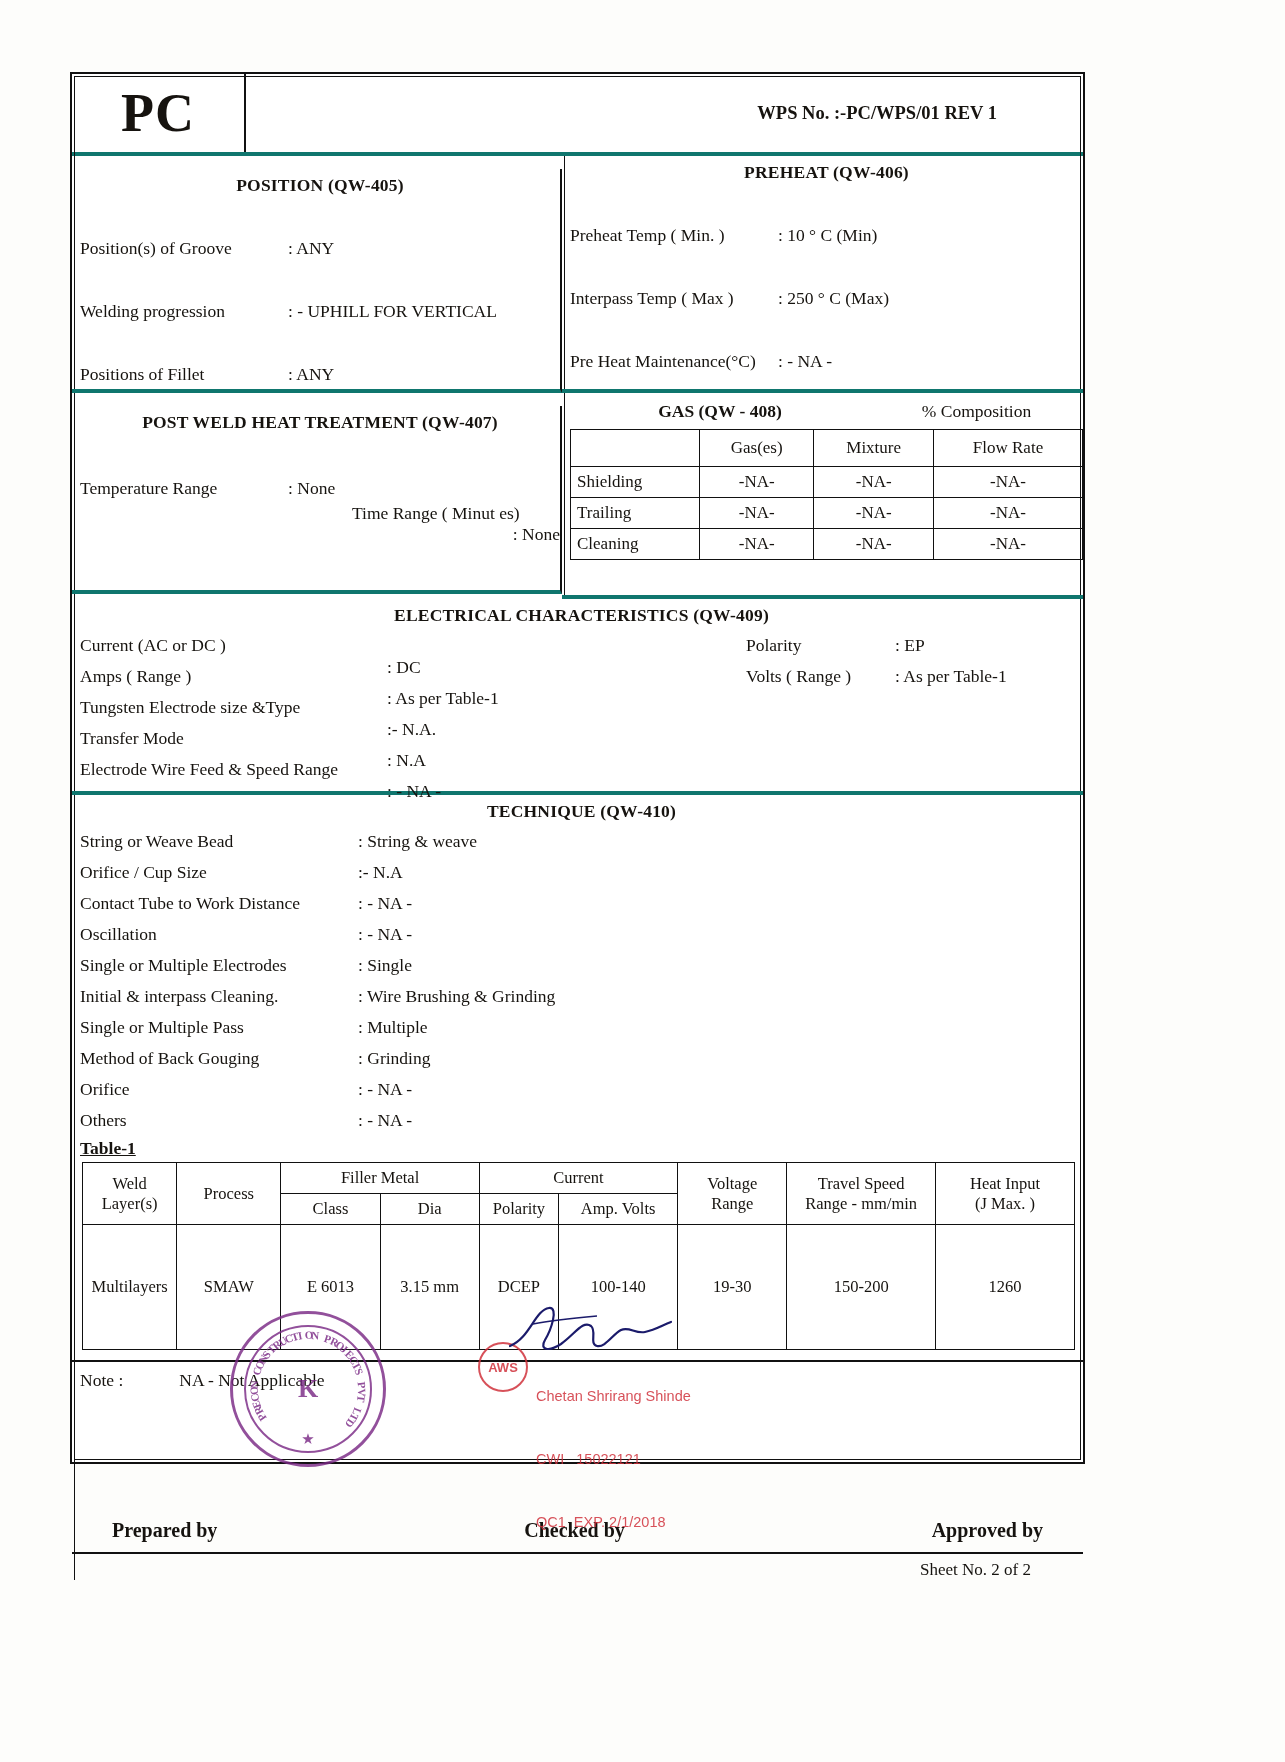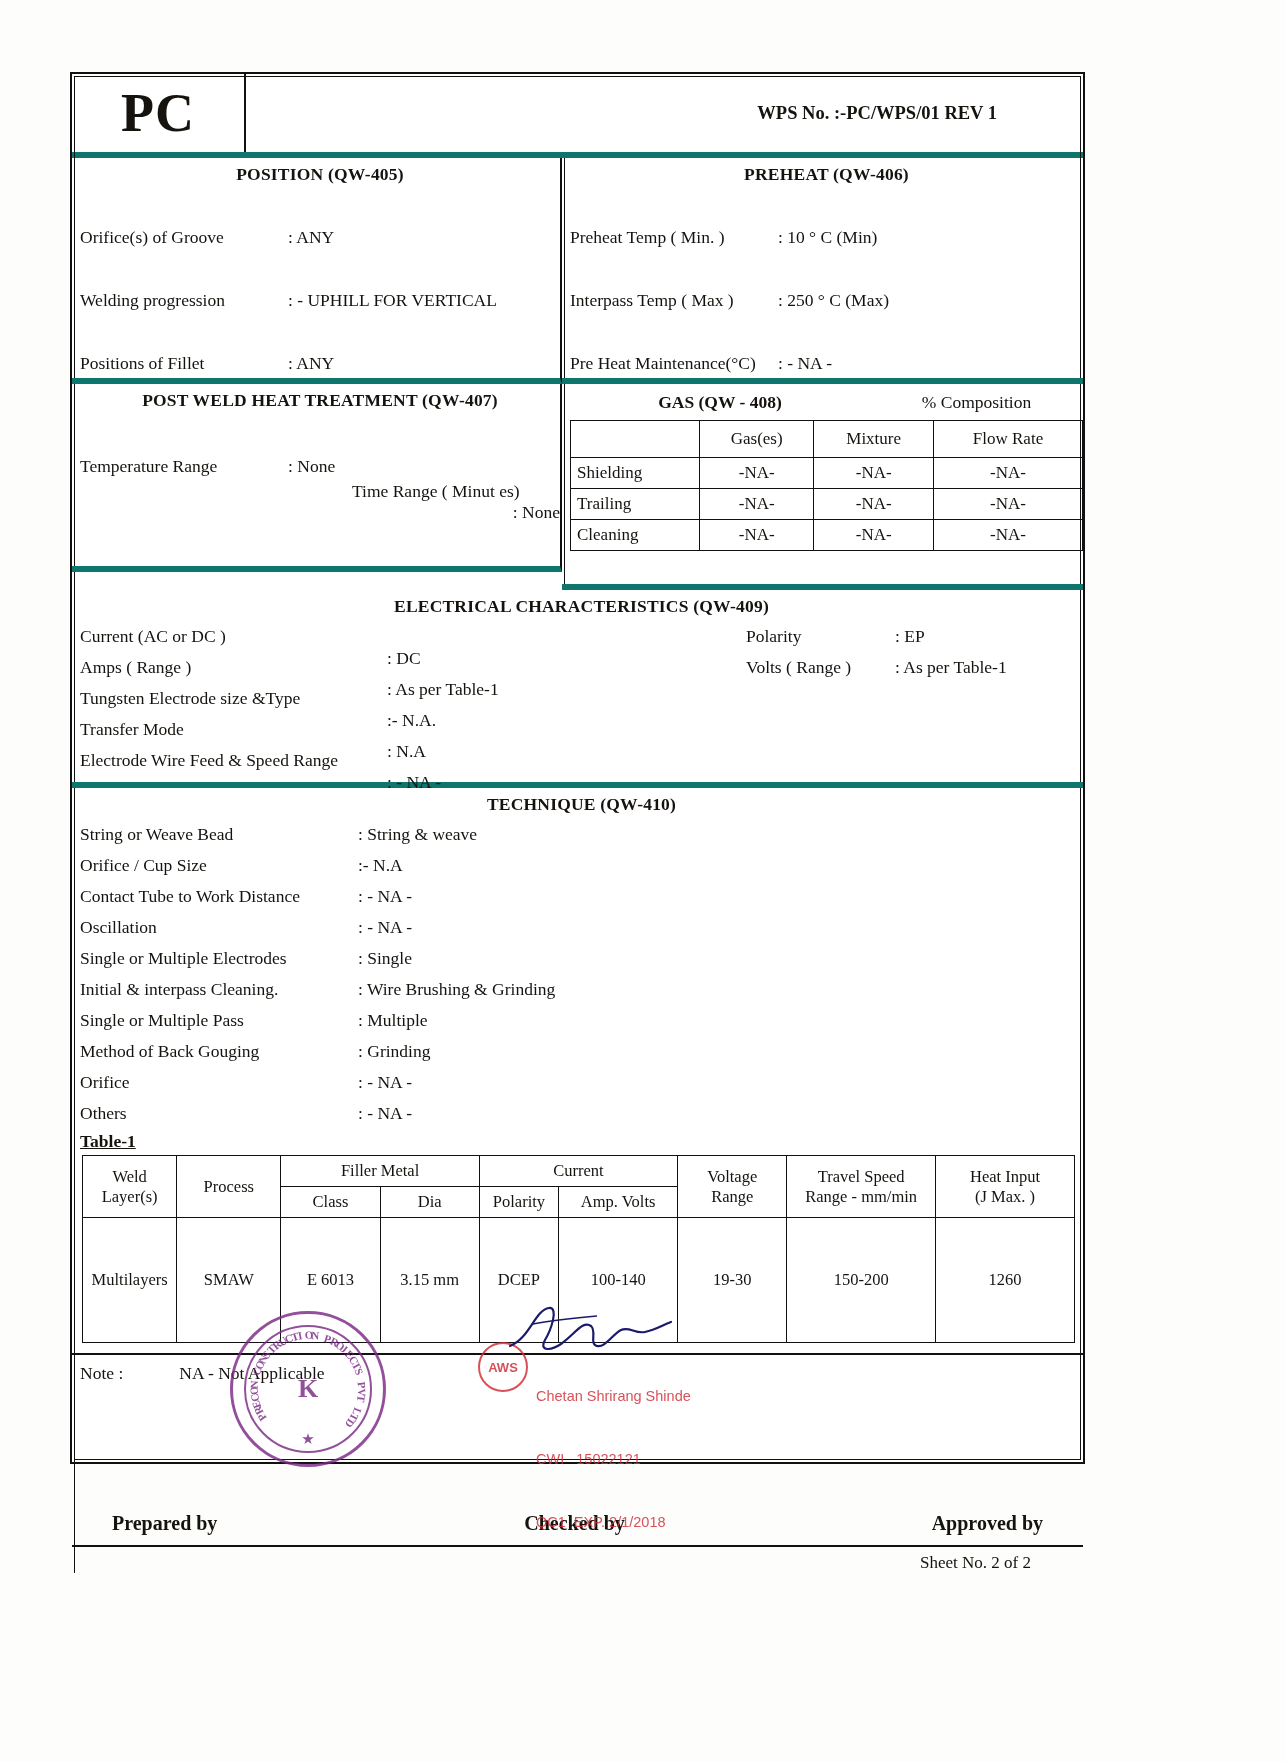--- a/index.html
+++ b/index.html
@@ -17,42 +17,42 @@
     width:1015px;height:1392px;
     border:2px solid #111;
     box-sizing:border-box;
     background:#fff;
   }
   .page:before{
     content:"";position:absolute;left:2px;top:2px;right:2px;bottom:2px;
     border:1px solid #111;pointer-events:none;
   }
   .cellbox{box-sizing:border-box;}
-  .bb{border-bottom:6px solid #0f766e;}
+  .bb{border-bottom:4px solid #0f766e;}
   .sec-title{
     text-align:center;font-weight:bold;font-size:17.5px;
     letter-spacing:.2px;padding:6px 0 4px;
   }
   
   .hdr{height:78px;display:flex;align-items:stretch;}
   .logo{
     width:172px;border-right:2px solid #111;
     display:flex;align-items:center;justify-content:center;
   }
   .logo span{
     font-family:"Liberation Serif",serif;
     font-weight:bold;font-size:54px;letter-spacing:1px;
   }
   .hdr-right{
     flex:1;display:flex;align-items:center;justify-content:flex-end;
     padding-right:86px;font-weight:bold;font-size:18.5px;
   }
   
   .band{display:flex;border-top:2px solid #111;}
-  .col-l{width:490px;border-right:2px solid #111;box-sizing:border-box;position:relative;}
+  .col-l{width:490px;border-right:2px solid #111;box-sizing:border-box;position:relative;margin-top:13px;}
   .col-r{flex:1;box-sizing:border-box;position:relative;}
   .col-l:before,.col-r:before{
     content:"";position:absolute;top:0;bottom:0;left:2px;width:1px;background:#111;
   }
   .pad{padding:0 0 0 8px;}
   
   .pp-line{height:59px;display:flex;align-items:flex-end;padding-bottom:4px;font-size:17.5px;}
   .pp-line .lbl{width:208px;}
   
   .gastbl{width:100%;border-collapse:collapse;font-size:17px;}
@@ -138,21 +138,21 @@
       <span>PC</span>
     </div>
     <div class="hdr-right">WPS No. :-PC/WPS/01 REV 1</div>
   </div>
 
   <div class="band" style="border-top:none;">
     <div class="col-l bb">
       <div class="pad">
         <div class="sec-title">POSITION (QW-405)</div>
         <div class="pp-line">
-          <span class="lbl">Orifice(s) of Groove</span>
+          <span class="lbl">Position(s) of Groove</span>
           <span class="val">: ANY</span>
         </div>
         <div class="pp-line">
           <span class="lbl">Welding progression</span>
           <span class="val">: - UPHILL FOR VERTICAL</span>
         </div>
         <div class="pp-line">
           <span class="lbl">Positions of Fillet</span>
           <span class="val">: ANY</span>
         </div>

